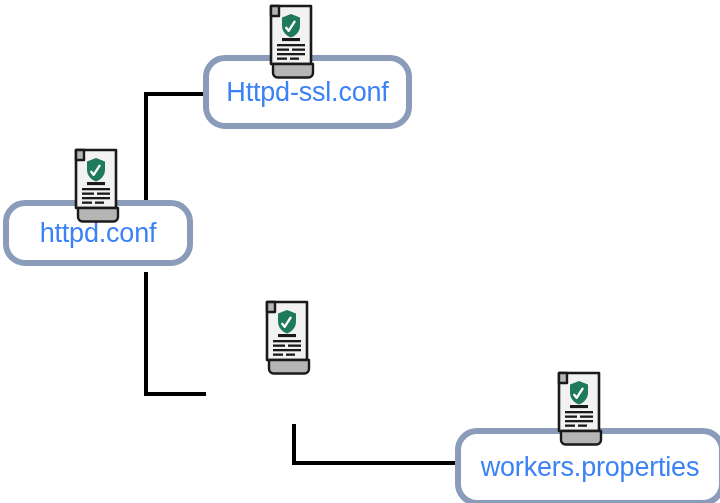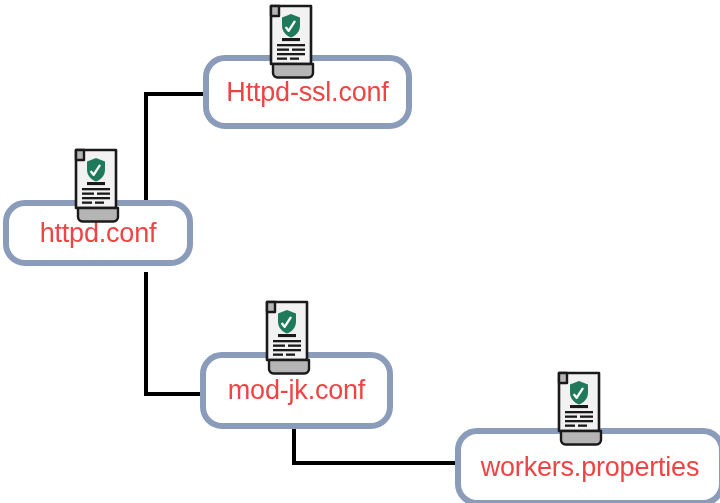--- a/index.html
+++ b/index.html
@@ -32,21 +32,21 @@
     border: 6px solid #8a9cba;
     border-radius: 22px;
     display: flex;
     align-items: center;
     justify-content: center;
     z-index: 3;
   }
   .node-label {
     font-size: 27px;
     line-height: 1;
-    color: #ef4444;
+    color: #3b82f6;
     white-space: nowrap;
     letter-spacing: -0.2px;
   }
 
   
   .doc-icon {
     position: absolute;
     z-index: 5;
     width: 56px;
     height: 78px;
@@ -100,23 +100,20 @@
       <rect x="19" y="36" width="18" height="3.1" fill="#1a1a1a"></rect>
       <rect x="14" y="42" width="28" height="2.3" fill="#1a1a1a"></rect>
       <rect x="14" y="46.5" width="12" height="2.3" fill="#1a1a1a"></rect>
       <rect x="29" y="46.5" width="13" height="2.3" fill="#1a1a1a"></rect>
       <rect x="14" y="51" width="28" height="2.3" fill="#1a1a1a"></rect>
       <rect x="14" y="55.5" width="10" height="2.3" fill="#1a1a1a"></rect>
       <rect x="27" y="55.5" width="9" height="2.3" fill="#1a1a1a"></rect>
     </svg>
   </div>
 
-  <div class="node" style="left:200px; top:352px; width:193px; height:77px;">
-    <span class="node-label">mod-jk.conf</span>
-  </div>
   <div class="doc-icon" style="left:259px; top:298px;">
     <svg viewBox="0 0 56 78" xmlns="http://www.w3.org/2000/svg">
       <path d="M8 4 h40 v58 h-40 z" fill="#f2f2f2" stroke="#1a1a1a" stroke-width="2.6" stroke-linejoin="round"></path>
       <path d="M8 4 h8 v10 h-8 z" fill="#b5b5b5" stroke="#1a1a1a" stroke-width="2.4" stroke-linejoin="round"></path>
       <path d="M10 62 h40 v9 a4.5 4.5 0 0 1 -4.5 4.5 h-31 a4.5 4.5 0 0 1 -4.5 -4.5 z" fill="#b5b5b5" stroke="#1a1a1a" stroke-width="2.4" stroke-linejoin="round"></path>
       <path d="M28 12 l9 3.4 v8 c0 6 -4 10.2 -9 12 c-5 -1.8 -9 -6 -9 -12 v-8 z" fill="#1f7a5c"></path>
       <path d="M31.6 19.6 l-6 9.2 l-2.4 -3" fill="none" stroke="#ffffff" stroke-width="2.3" stroke-linecap="round" stroke-linejoin="round"></path>
       <rect x="19" y="36" width="18" height="3.1" fill="#1a1a1a"></rect>
       <rect x="14" y="42" width="28" height="2.3" fill="#1a1a1a"></rect>
       <rect x="14" y="46.5" width="12" height="2.3" fill="#1a1a1a"></rect>

